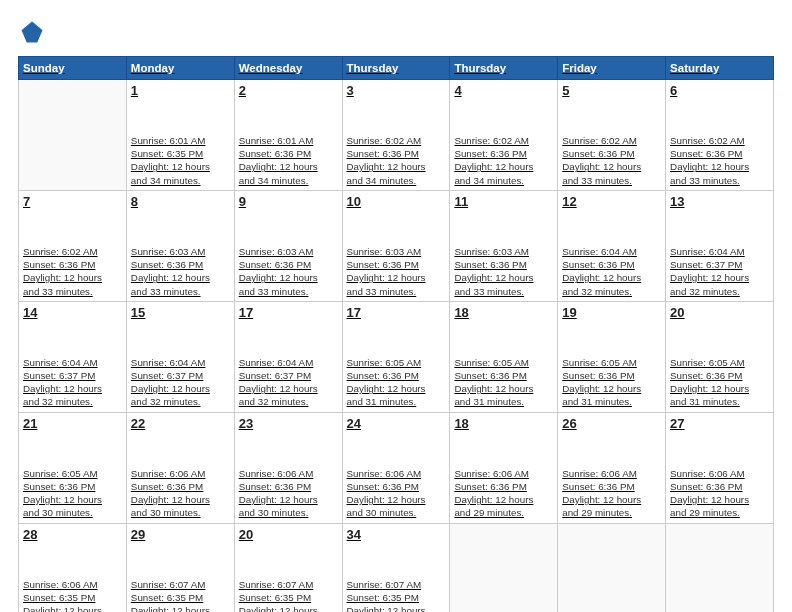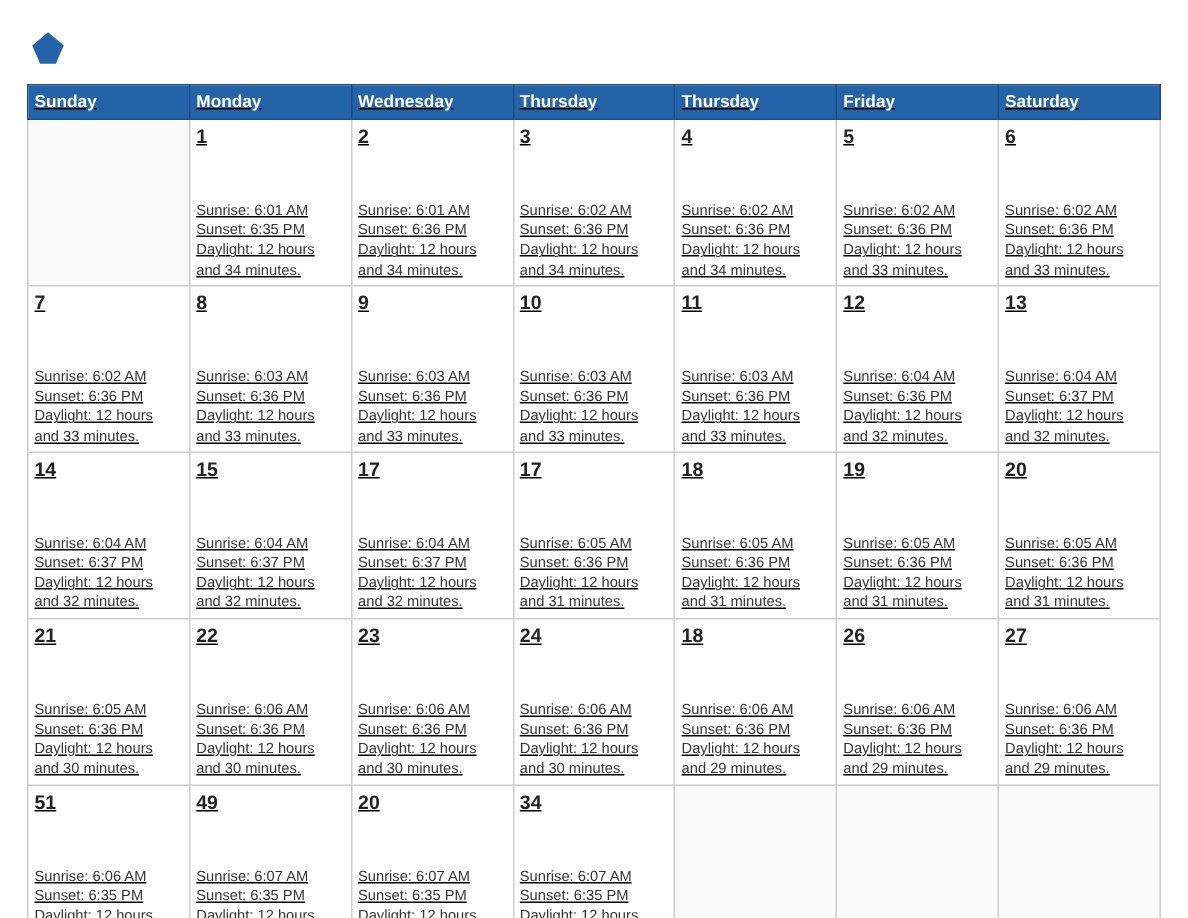--- a/index.html
+++ b/index.html
@@ -324,28 +324,28 @@
           <td>
             <span class="day-number">27</span>
             <div class="day-info" style="white-space: pre-line;">Sunrise: 6:06 AM
 Sunset: 6:36 PM
 Daylight: 12 hours
 and 29 minutes.</div>
           </td>
         </tr>
         <tr>
           <td>
-            <span class="day-number">51</span>
+            <span class="day-number">28</span>
             <div class="day-info" style="white-space: pre-line;">Sunrise: 6:06 AM
 Sunset: 6:35 PM
 Daylight: 12 hours
 and 28 minutes.</div>
           </td>
           <td>
-            <span class="day-number">49</span>
+            <span class="day-number">29</span>
             <div class="day-info" style="white-space: pre-line;">Sunrise: 6:07 AM
 Sunset: 6:35 PM
 Daylight: 12 hours
 and 28 minutes.</div>
           </td>
           <td>
             <span class="day-number">20</span>
             <div class="day-info" style="white-space: pre-line;">Sunrise: 6:07 AM
 Sunset: 6:35 PM
 Daylight: 12 hours

